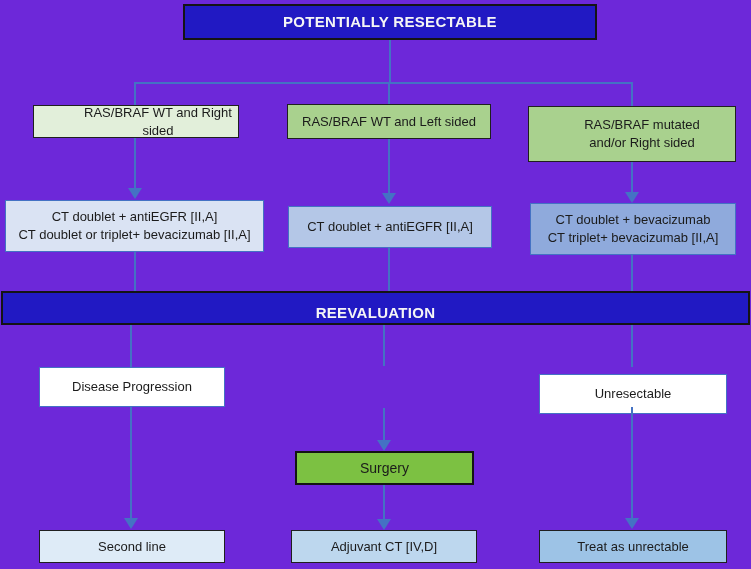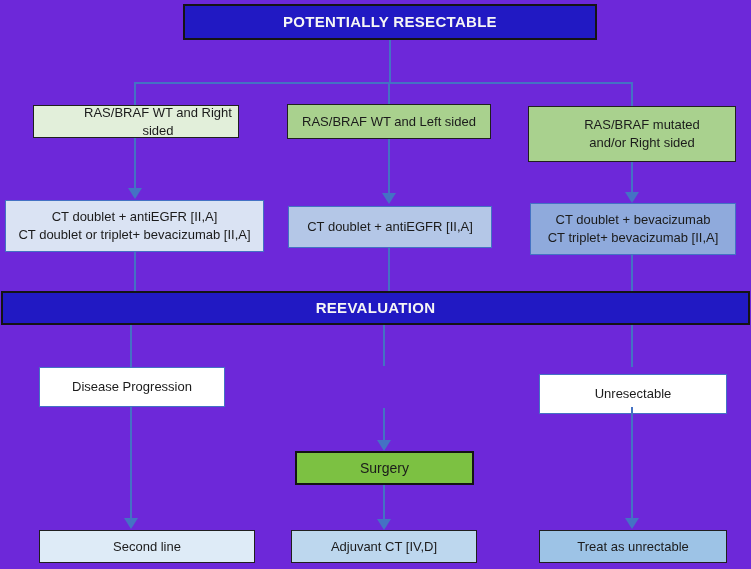--- a/index.html
+++ b/index.html
@@ -11,21 +11,21 @@
     position:absolute; box-sizing:border-box;
     display:flex; flex-direction:column; align-items:center; justify-content:center;
     text-align:center; font-size:13px; line-height:1.35; color:#1b1b1b;
   }
   .hdr {
     background:#2119C3; border:2px solid #141414; color:#f5f5f5;
     font-size:15px; font-weight:600; letter-spacing:0.3px;
   }
   .bar {
     background:#2119C3; border:2px solid #141414; color:#f5f5f5;
-    font-size:15px; font-weight:600; letter-spacing:0.3px;
+    font-size:15px; font-weight:600; letter-spacing:0.3px;justify-content:flex-end;
   }
   .cond-pale  { background:#E2EFDA; border:1.5px solid #1f1f1f;padding-left:44px; }
   .cond-green { background:#A9D18E; border:1.5px solid #1f1f1f; }
   .treat-pale { background:#DAE3F3; border:1.5px solid #4472C4; }
   .treat-mid  { background:#B4C7E7; border:1.5px solid #4472C4; }
   .treat-dark { background:#8FAADC; border:1.5px solid #4472C4; }
   .outcome    { background:#ffffff; border:1.5px solid #4472C4; }
   .surgery    { background:#7CC142; border:2px solid #141414; font-size:14px; }
   .final-1 { background:#DEEBF7; border:1.5px solid #1f1f1f; }
   .final-2 { background:#BDD7EE; border:1.5px solid #1f1f1f; }
@@ -109,21 +109,21 @@
     <span>Surgery</span>
   </div>
 
   <div class="vline" style="left:130px; top:407px; height:111px;"></div>
   <div class="ahead" style="left:124px; top:518px;"></div>
   <div class="vline" style="left:383px; top:485px; height:34px;"></div>
   <div class="ahead" style="left:377px; top:519px;"></div>
   <div class="vline" style="left:631px; top:407px; height:111px;"></div>
   <div class="ahead" style="left:625px; top:518px;"></div>
 
-  <div class="box final-1" style="left:39px; top:530px; width:216px; height:33px;">
+  <div class="box final-1" style="left:39px; top:530px; width:186px; height:33px;">
     <span>Second line</span>
   </div>
   <div class="box final-2" style="left:291px; top:530px; width:186px; height:33px;">
     <span>Adjuvant CT [IV,D]</span>
   </div>
   <div class="box final-3" style="left:539px; top:530px; width:188px; height:33px;">
     <span>Treat as unrectable</span>
   </div>
 
 </div>

